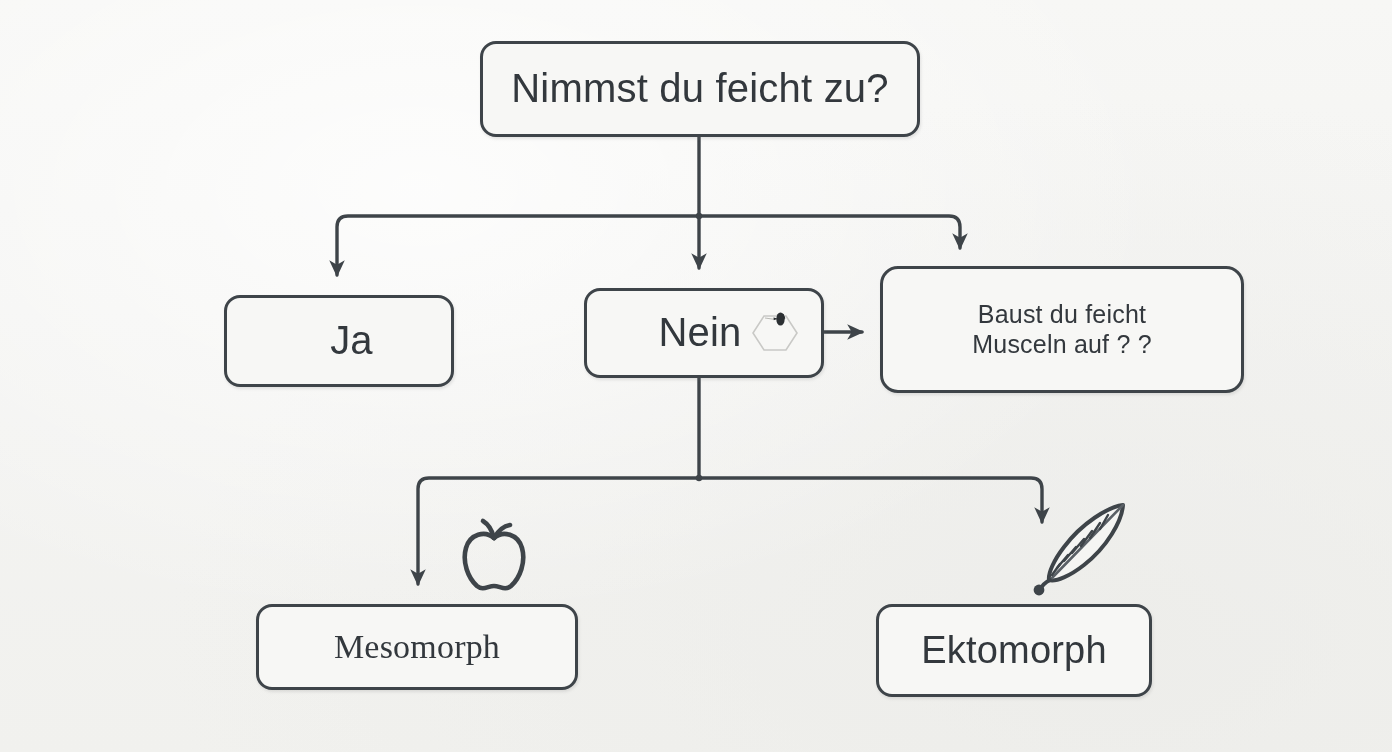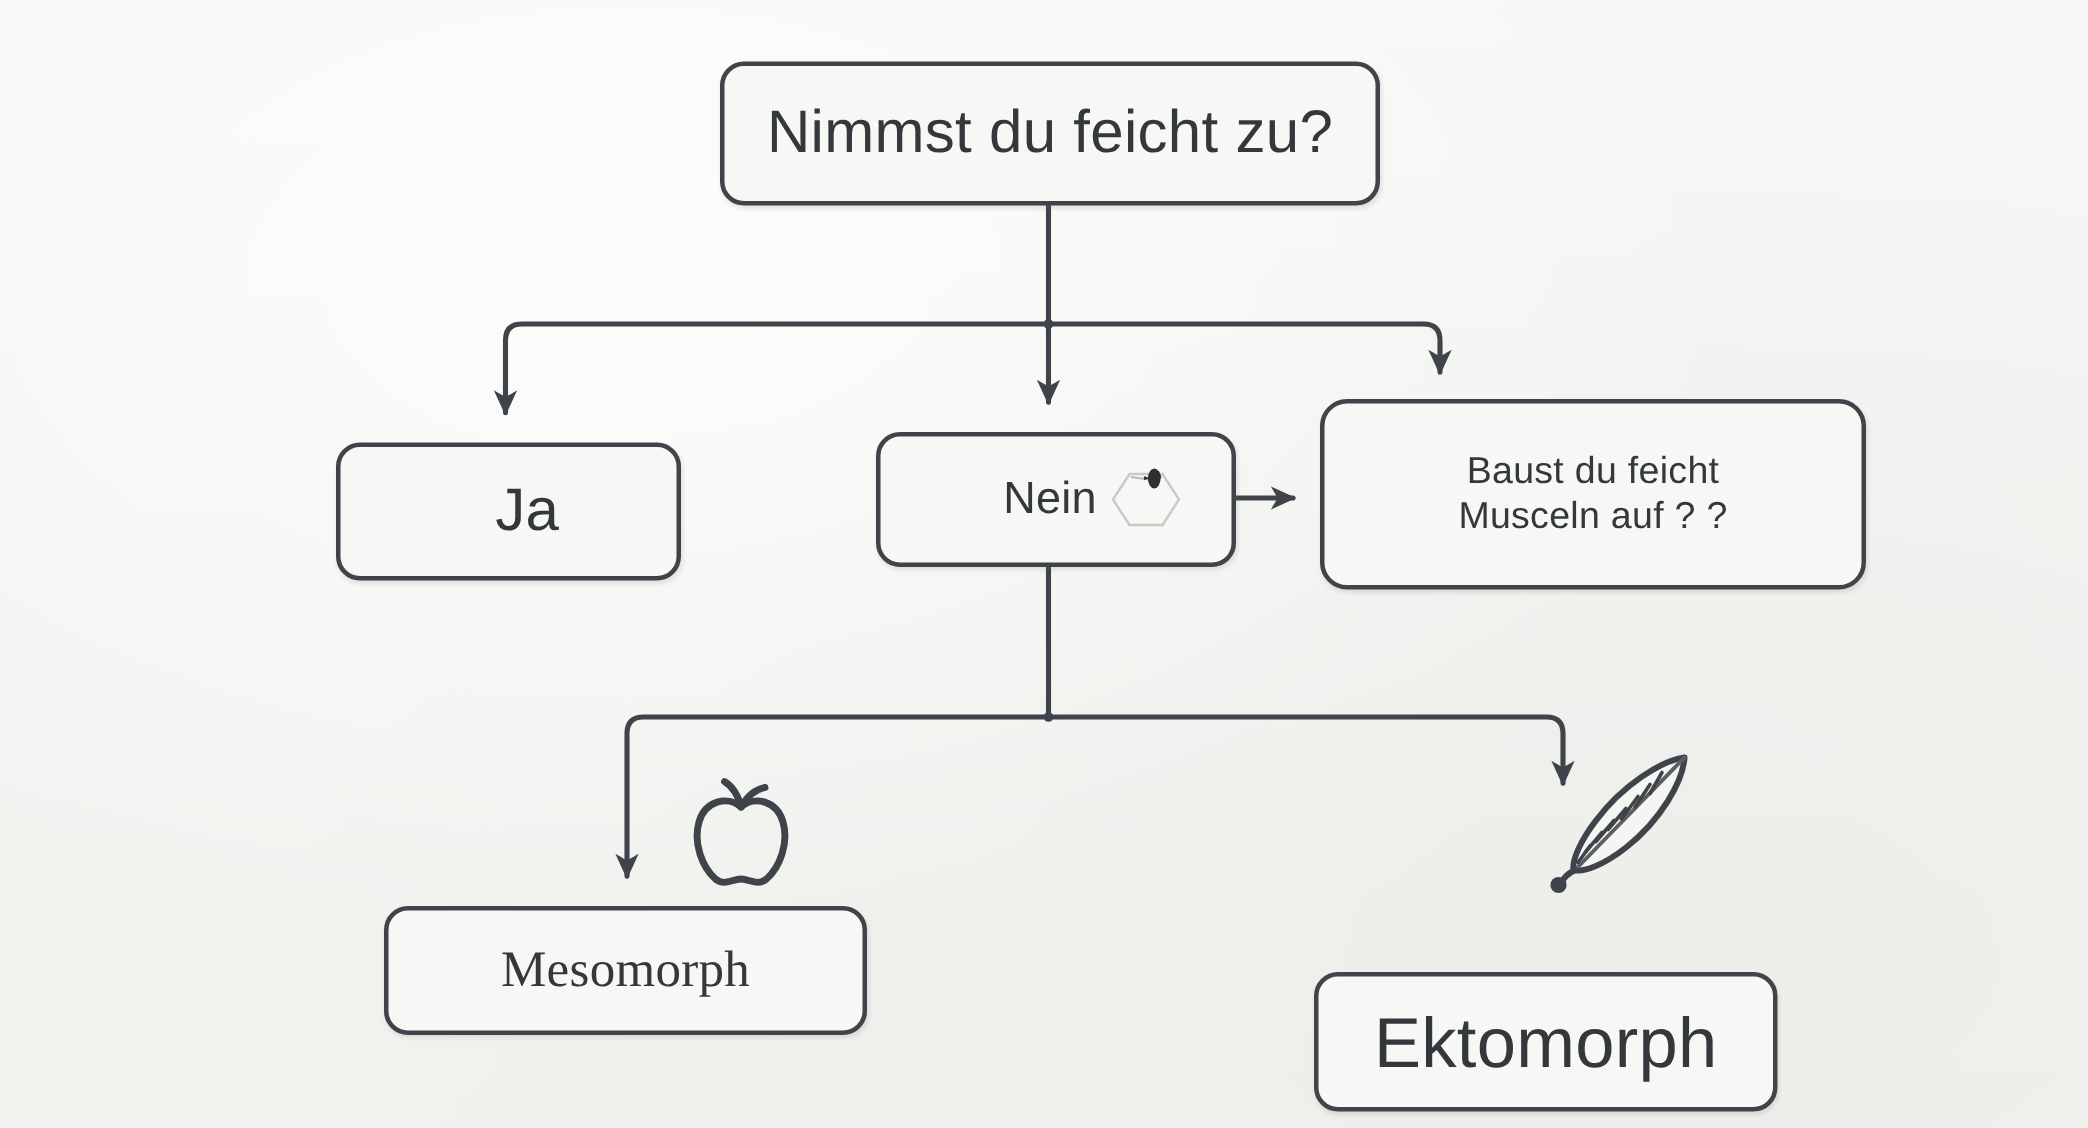--- a/index.html
+++ b/index.html
@@ -48,25 +48,25 @@
     letter-spacing: 0.2px;
     box-shadow: 1px 2px 3px rgba(120,120,120,0.18);
   }
   .node .label {
     text-align: center;
     line-height: 1.18;
     white-space: pre-line;
   }
   #node-root      { left: 480px; top: 41px;  width: 440px; height: 96px;  font-size: 40px; }
   #node-ja        { left: 224px; top: 295px; width: 230px; height: 92px;  font-size: 40px; padding-left: 25px; }
-  #node-nein      { left: 584px; top: 288px; width: 240px; height: 90px;  font-size: 30px; padding-left: 48px; }
+  #node-nein      { left: 584px; top: 288px; width: 240px; height: 90px;  font-size: 40px; padding-left: 48px; }
   #node-baust     { left: 880px; top: 266px; width: 364px; height: 127px; font-size: 25px;
                     border-radius: 18px; }
   #node-meso      { left: 256px; top: 604px; width: 322px; height: 86px;  font-size: 34px; font-family: Liberation Serif, serif; }
-  #node-ekto      { left: 876px; top: 604px; width: 309px; height: 93px;  font-size: 47px; margin-top: 44px; }
+  #node-ekto      { left: 876px; top: 604px; width: 276px; height: 93px;  font-size: 38px; }
 
   #node-nein .label { display: flex; align-items: center; gap: 10px; }
 
   .deco-icon {
     position: absolute;
     pointer-events: none;
   }
   #icon-apple { left: 452px; top: 512px; width: 84px; height: 84px; }
   #icon-feather { left: 1030px; top: 495px; width: 104px; height: 104px; }
   #icon-hex { width: 46px; height: 44px; }

